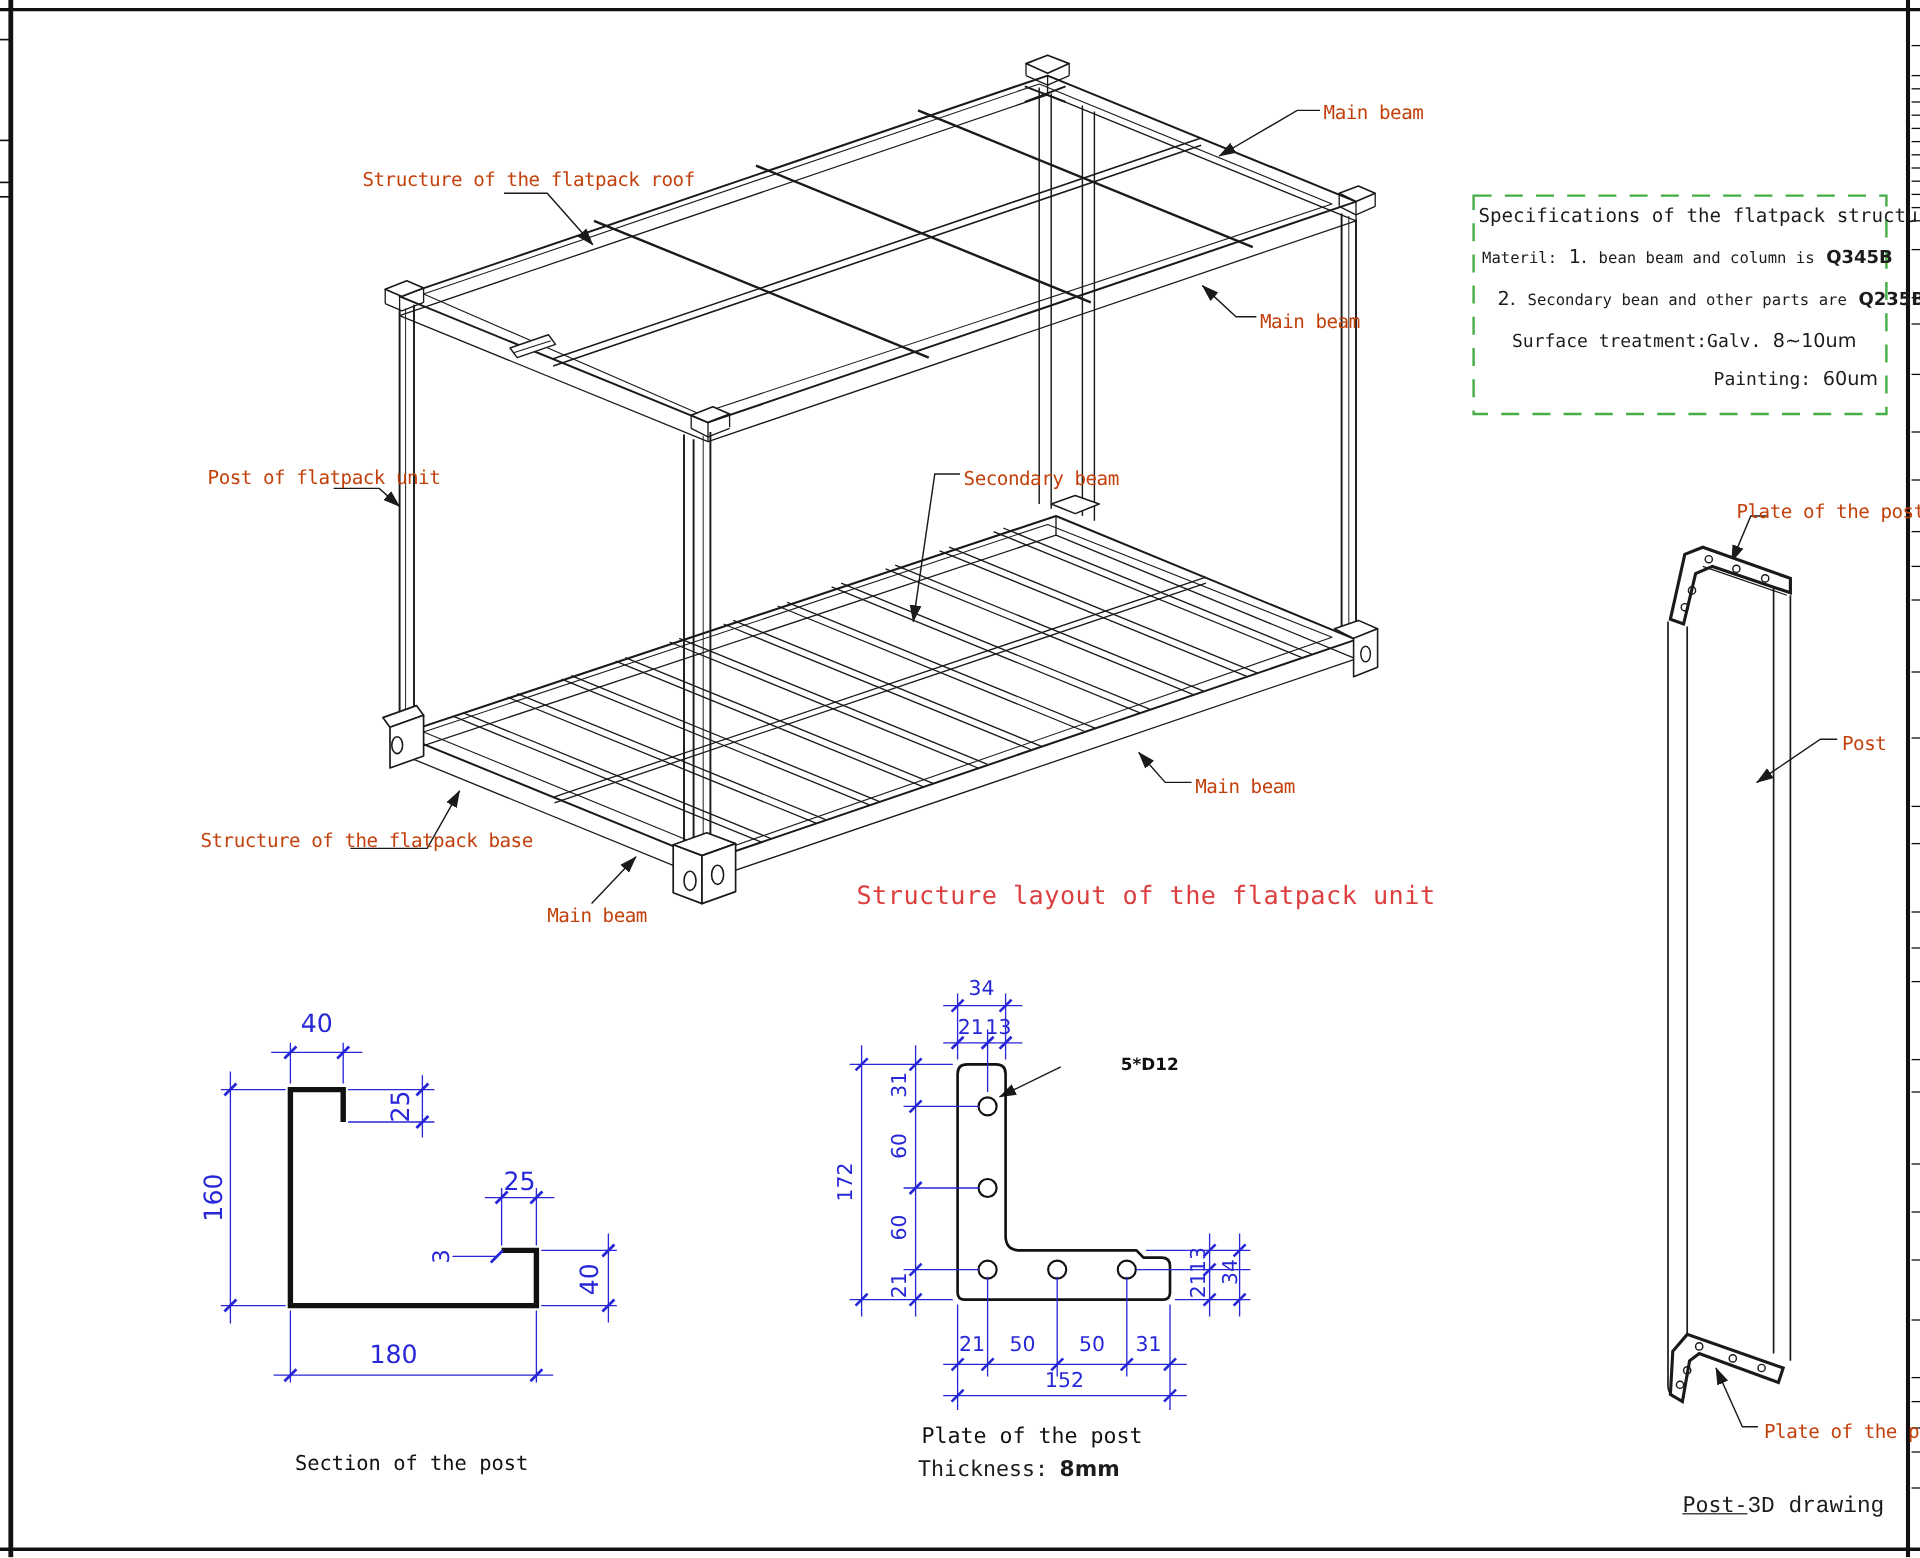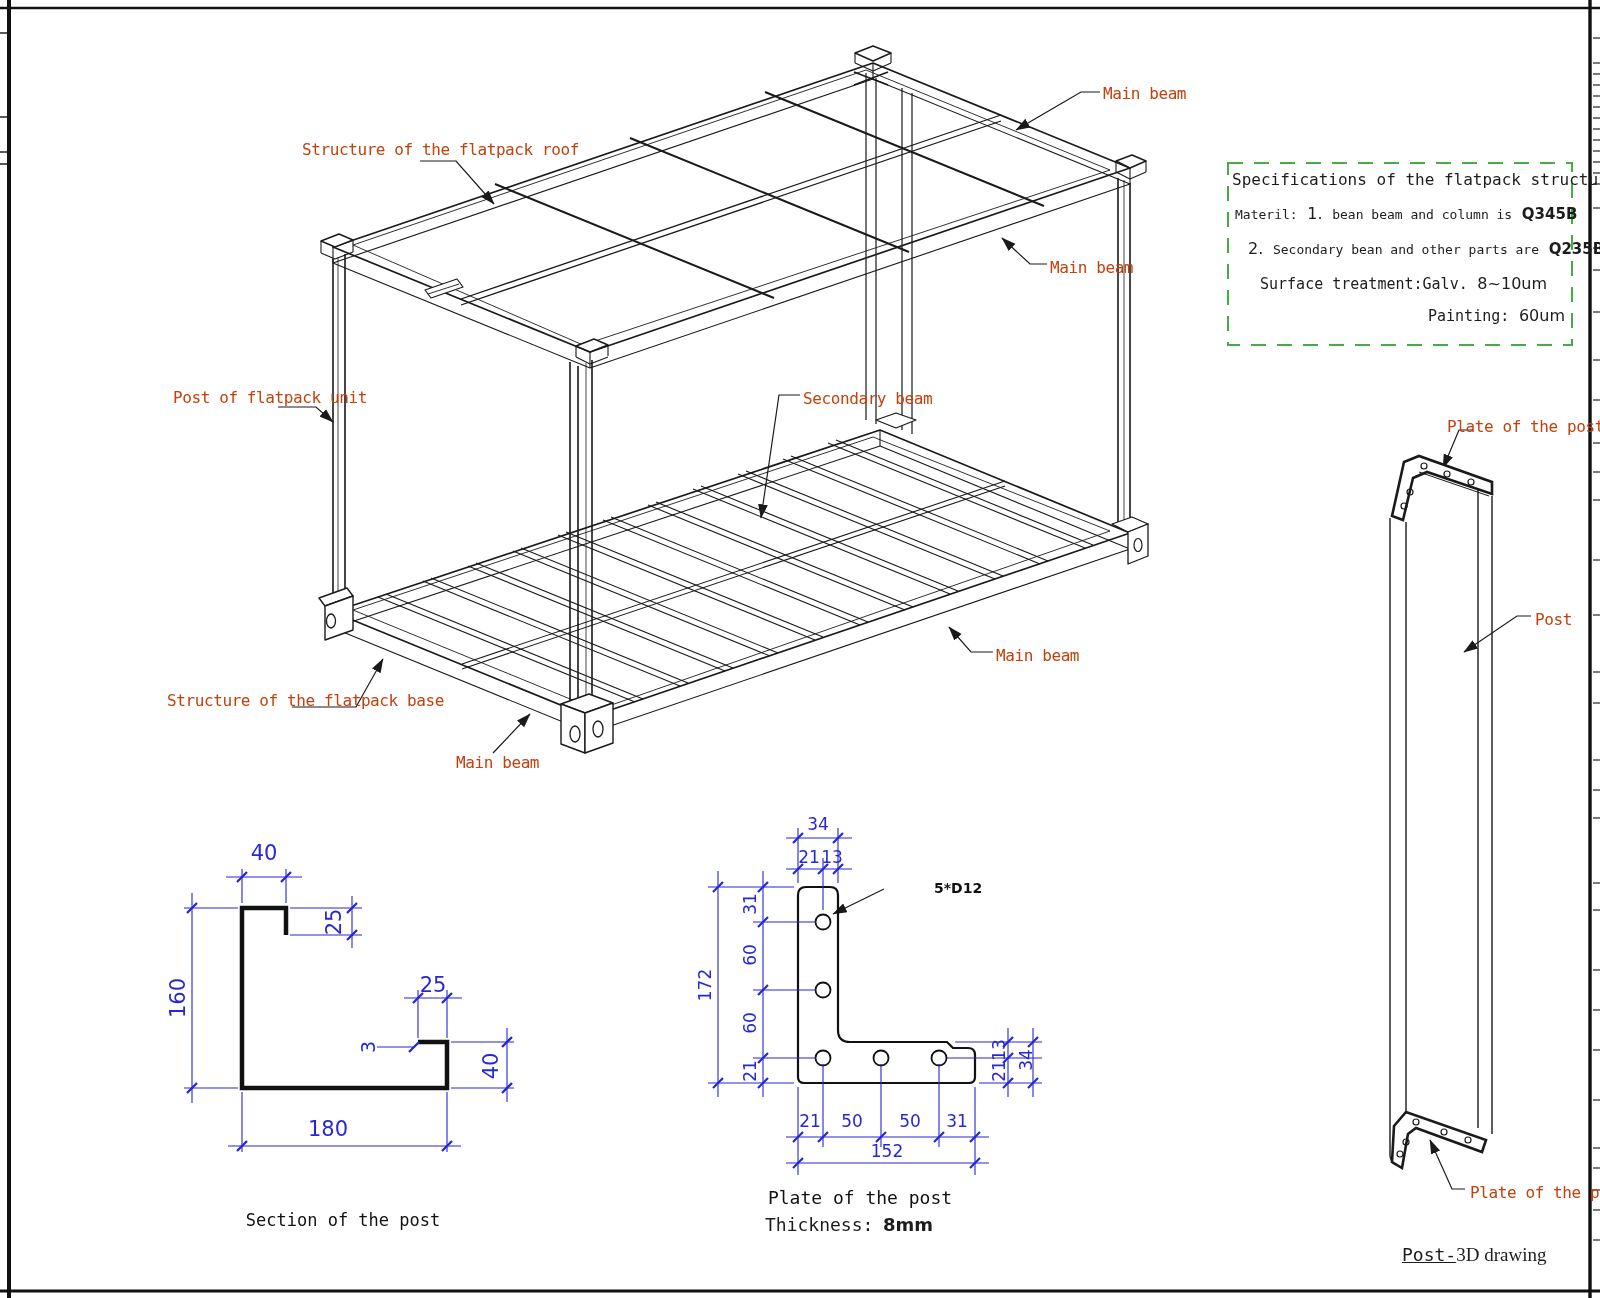--- a/index.html
+++ b/index.html
@@ -21,21 +21,21 @@
   .spec{position:absolute;white-space:nowrap;}
   .spec .mono13{font-family:"DejaVu Sans Mono",monospace;font-size:13px;}
   .spec .mono15{font-family:"DejaVu Sans Mono",monospace;font-size:15px;}
   .spec .mono16{font-family:"DejaVu Sans Mono",monospace;font-size:16px;}
   .spec .sans16{font-family:"DejaVu Sans",sans-serif;font-size:16px;}
   .spec .sans15b{font-family:"DejaVu Sans",sans-serif;font-size:15px;font-weight:600;}
   .mixed{position:absolute;white-space:nowrap;text-align:right;}
   .mixed .mono19{font-family:"DejaVu Sans Mono",monospace;font-size:18px;}
   .mixed .sans18b{font-family:"DejaVu Sans",sans-serif;font-size:18px;font-weight:600;}
   .mixed .mono18{font-family:"DejaVu Sans Mono",monospace;font-size:18px;text-decoration:underline;}
-  .mixed .sans19{font-family:Liberation Serif, serif;font-size:19px;font-weight:500;}
+  .mixed .sans19{font-family:Liberation Mono, monospace;font-size:19px;font-weight:500;}
   .holes-lbl{position:absolute;font-family:"DejaVu Sans",sans-serif;font-size:14px;
        font-weight:600;color:#111;white-space:nowrap;margin-left:48px;}
 </style>
 </head>
 <body>
 
 <div id="sheet">
 
 <svg class="canvas" viewBox="0 0 1600 1298" xmlns="http://www.w3.org/2000/svg">
   <defs>
@@ -245,20 +245,21 @@
 </svg>
 
 <div class="lbl" style="left:302px;top:140px">Structure of the flatpack roof</div>
 <div class="lbl" style="left:1103px;top:84px">Main beam</div>
 <div class="lbl" style="left:1050px;top:258px">Main beam</div>
 <div class="lbl" style="left:173px;top:388px">Post of flatpack unit</div>
 <div class="lbl" style="left:803px;top:389px">Secondary beam</div>
 <div class="lbl" style="left:167px;top:691px">Structure of the flatpack base</div>
 <div class="lbl" style="left:456px;top:753px">Main beam</div>
 <div class="lbl" style="left:996px;top:646px">Main beam</div>
+<div class="red-title ctr" style="left:955px;top:746px">Structure layout of the flatpack unit</div>
 
 <div class="spec" style="left:1232px;top:170px">
   <span class="mono16">Specifications of the flatpack structure</span>
 </div>
 <div class="spec" style="left:1235px;top:204px">
   <span class="mono13">Materil:</span>
   <span class="sans16">1.</span>
   <span class="mono13">bean beam and column is</span>
   <span class="sans15b">Q345B</span>
 </div>

